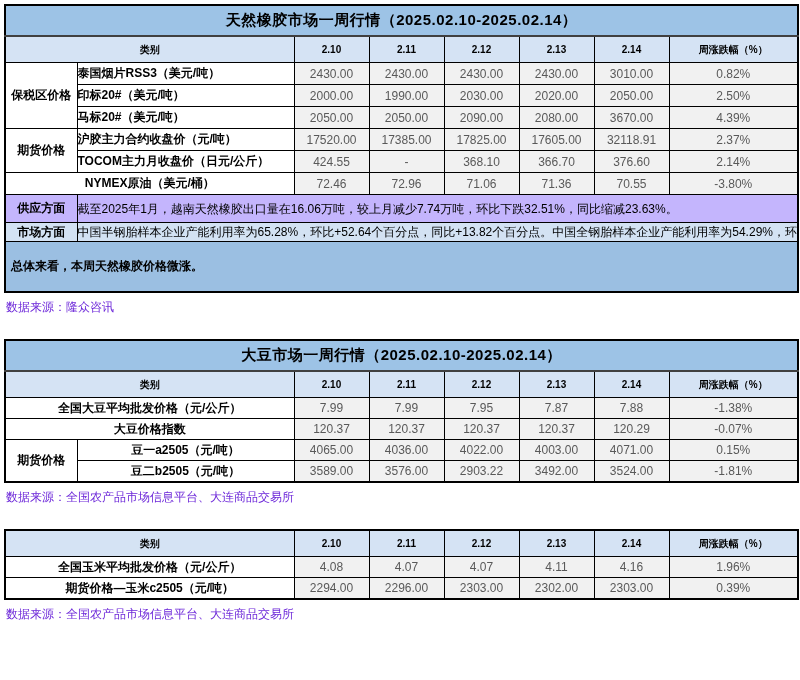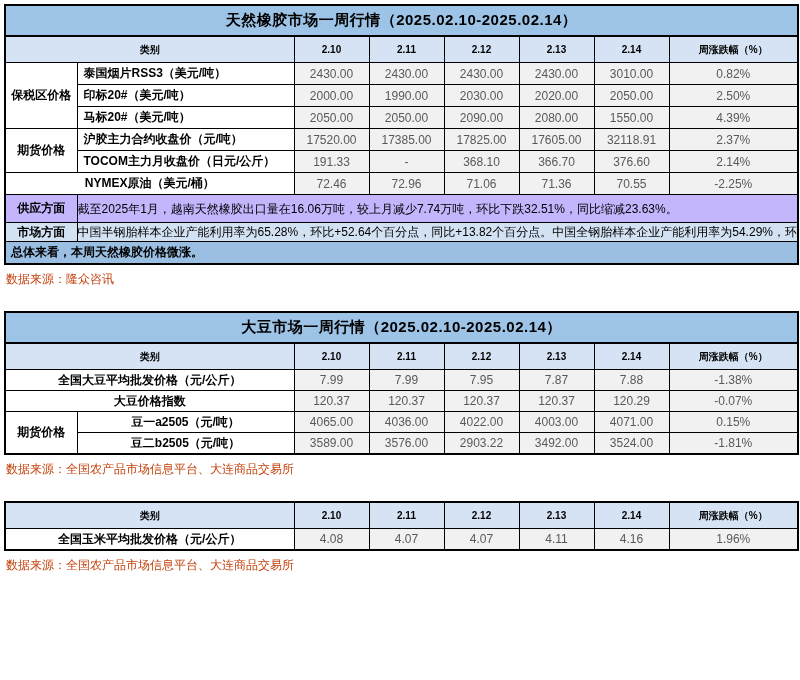--- a/index.html
+++ b/index.html
@@ -1,35 +1,35 @@
 <!DOCTYPE html>
 <html><head>
 <meta charset="utf-8">
 <style>
   html,body{margin:0;padding:0;background:#ffffff;}
   body{width:800px;height:680px;font-family:"Liberation Sans","DejaVu Sans",sans-serif;color:#000;}
   .wrap{padding:4px 0 0 4px;}
   .table-block{margin-bottom:23px;}
   table.market-table{border-collapse:collapse;table-layout:fixed;width:793px;border:2px solid #000;}
   table.market-table td{border:1px solid #000;overflow:hidden;white-space:nowrap;padding:0;}
-  tr.title-row td{background:#9DC3E6;border-bottom:2px solid #000000;font-weight:bold;font-size:15px;text-align:center;height:29px;letter-spacing:.5px;margin-top:37px;}
+  tr.title-row td{background:#9DC3E6;border-bottom:2px solid #404040;font-weight:bold;font-size:15px;text-align:center;height:29px;letter-spacing:.5px;margin-top:37px;}
   tr.header-row td{background:#D5E3F4;font-weight:bold;font-size:10px;text-align:center;height:25px;}
   tr.data-row td{height:20px;font-size:12px;}
   .t1 tr.data-row td{height:21px;}
   td.group-label,td.row-label{background:#ffffff;font-weight:bold;text-align:center;font-size:12px;}
-  td.row-label.left{text-align:left;padding-left:6px;}
+  td.row-label.left{text-align:left;}
   td.num{background:#F1F1F1;color:#595959;text-align:center;}
   tr.note-row td{font-size:12px;}
   td.note-label{font-weight:bold;text-align:center;}
   tr.note-row.gray td{background:#c4b5fd;}
   tr.note-row.blue td{background:#D3E2F3;}
   td.note-text{white-space:normal;text-align:left;padding:2px 5px;line-height:1.5;}
   tr.note-row.gray td{height:27px;}
-  tr.summary-row td{background:#9BBFE2;font-weight:bold;font-size:12px;text-align:left;padding:2px 5px;height:15px;margin-top:31px;}
-  .source{font-size:12px;margin:6px 0 0 2px;color:#c2410c;}
+  tr.summary-row td{background:#9BBFE2;font-weight:bold;font-size:12px;text-align:left;padding:16px 5px;height:15px;margin-top:31px;}
+  .source{font-size:12px;margin:6px 0 0 2px;color:#6d28d9;}
 </style>
 </head>
 <body>
 
 <div class="wrap">
 
   <section class="table-block t1">
     <table class="market-table">
       <colgroup>
         <col style="width:72px">
@@ -74,50 +74,50 @@
             <td class="num">2020.00</td>
             <td class="num">2050.00</td>
             <td class="num">2.50%</td>
           </tr>
           <tr class="data-row">
             <td class="row-label left">马标20#（美元/吨）</td>
             <td class="num">2050.00</td>
             <td class="num">2050.00</td>
             <td class="num">2090.00</td>
             <td class="num">2080.00</td>
-            <td class="num">1550.00</td>
+            <td class="num">3670.00</td>
             <td class="num">4.39%</td>
           </tr>
           <tr class="data-row">
             <td class="group-label" rowspan="2">期货价格</td>
             <td class="row-label left">沪胶主力合约收盘价（元/吨）</td>
             <td class="num">17520.00</td>
             <td class="num">17385.00</td>
             <td class="num">17825.00</td>
             <td class="num">17605.00</td>
             <td class="num">32118.91</td>
             <td class="num">2.37%</td>
           </tr>
           <tr class="data-row">
             <td class="row-label left">TOCOM主力月收盘价（日元/公斤）</td>
-            <td class="num">191.33</td>
+            <td class="num">424.55</td>
             <td class="num">-</td>
             <td class="num">368.10</td>
             <td class="num">366.70</td>
             <td class="num">376.60</td>
             <td class="num">2.14%</td>
           </tr>
           <tr class="data-row">
             <td class="row-label" colspan="2">NYMEX原油（美元/桶）</td>
             <td class="num">72.46</td>
             <td class="num">72.96</td>
             <td class="num">71.06</td>
             <td class="num">71.36</td>
             <td class="num">70.55</td>
-            <td class="num">-2.25%</td>
+            <td class="num">-3.80%</td>
           </tr>
         </tbody>
       <tbody>
         <tr class="note-row gray">
           <td class="note-label">供应方面</td>
           <td class="note-text" colspan="7">截至2025年1月，越南天然橡胶出口量在16.06万吨，较上月减少7.74万吨，环比下跌32.51%，同比缩减23.63%。</td>
         </tr>
         <tr class="note-row blue">
           <td class="note-label">市场方面</td>
           <td class="note-text" colspan="7">中国半钢胎样本企业产能利用率为65.28%，环比+52.64个百分点，同比+13.82个百分点。中国全钢胎样本企业产能利用率为54.29%，环比+41.04个百分点，同比+24.03个百分点。</td>
@@ -225,18 +225,27 @@
       <tbody>
           <tr class="data-row">
             <td class="row-label" colspan="2">全国玉米平均批发价格（元/公斤）</td>
             <td class="num">4.08</td>
             <td class="num">4.07</td>
             <td class="num">4.07</td>
             <td class="num">4.11</td>
             <td class="num">4.16</td>
             <td class="num">1.96%</td>
           </tr>
+          <tr class="data-row">
+            <td class="row-label" colspan="2">期货价格—玉米c2505（元/吨）</td>
+            <td class="num">2294.00</td>
+            <td class="num">2296.00</td>
+            <td class="num">2303.00</td>
+            <td class="num">2302.00</td>
+            <td class="num">2303.00</td>
+            <td class="num">0.39%</td>
+          </tr>
         </tbody>
     </table>
     <div class="source">数据来源：全国农产品市场信息平台、大连商品交易所</div>
   </section>
 
 </div>
 
 </body></html>

